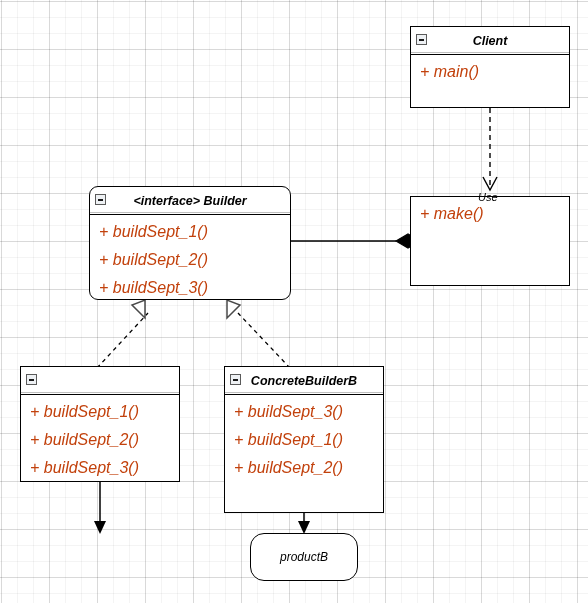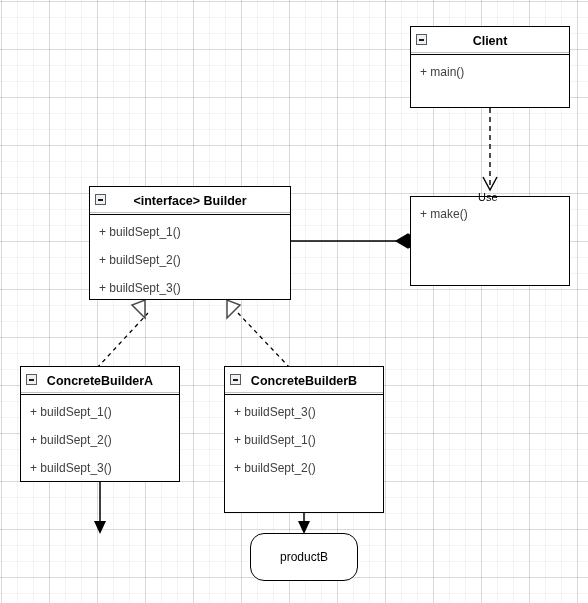--- a/index.html
+++ b/index.html
@@ -14,20 +14,21 @@
     overflow: hidden;
     background-color: #ffffff;
     background-image:
       linear-gradient(to right, rgba(0,0,0,0.045) 1px, transparent 1px),
       linear-gradient(to bottom, rgba(0,0,0,0.045) 1px, transparent 1px),
       linear-gradient(to right, rgba(0,0,0,0.11) 1px, transparent 1px),
       linear-gradient(to bottom, rgba(0,0,0,0.11) 1px, transparent 1px);
     background-size: 16px 16px, 16px 16px, 48px 48px, 48px 48px;
     background-position: 1px 1px, 1px 1px, 1px 1px, 1px 1px;
     font-family: "Liberation Sans", sans-serif;
+    font-style: italic;
   }
   #edges {
     position: absolute;
     left: 0; top: 0;
     width: 588px;
     height: 603px;
     pointer-events: none;
   }
   .uml-class {
     position: absolute;
@@ -65,22 +66,22 @@
     left: 2px;
     top: 4px;
     width: 5px;
     height: 1.5px;
     background: #1a1a1a;
   }
   .uml-members {
     padding: 8px 0 6px 0;
   }
   .uml-member {
-    font-size: 12px;
-    color: #404040;
+    font-size: 16px;
+    color: #c2410c;
     padding: 0 0 0 9px;
     height: 18px;
     line-height: 18px;
     margin-bottom: 10px;
     white-space: nowrap;
   }
   .uml-member:last-child { margin-bottom: 0; }
   .plain-box {
     position: absolute;
     box-sizing: border-box;
@@ -164,36 +165,35 @@
       <div class="uml-member">+ main()</div>
     </div>
   </div>
 
   <div class="uml-class" style="left:410px; top:196px; width:160px; height:90px;">
     <div class="uml-members">
       <div class="uml-member">+ make()</div>
     </div>
   </div>
 
-  <div class="uml-class" style="left:89px; top:186px; width:202px; height:114px;">
+  <div class="uml-class" style="left:89px; top:186px; width:202px; height:114px;border-radius:9px;">
     <div class="uml-title">
       <span class="collapse-icon"></span>
       <span>&lt;interface&gt; Builder</span>
     </div>
     <div class="uml-members">
       <div class="uml-member">+ buildSept_1()</div>
       <div class="uml-member">+ buildSept_2()</div>
       <div class="uml-member">+ buildSept_3()</div>
     </div>
   </div>
 
   <div class="uml-class" style="left:20px; top:366px; width:160px; height:116px;">
     <div class="uml-title">
       <span class="collapse-icon"></span>
-      <span>ConcreteBuilderA</span>
     </div>
     <div class="uml-members">
       <div class="uml-member">+ buildSept_1()</div>
       <div class="uml-member">+ buildSept_2()</div>
       <div class="uml-member">+ buildSept_3()</div>
     </div>
   </div>
 
   <div class="uml-class" style="left:224px; top:366px; width:160px; height:147px;">
     <div class="uml-title">

